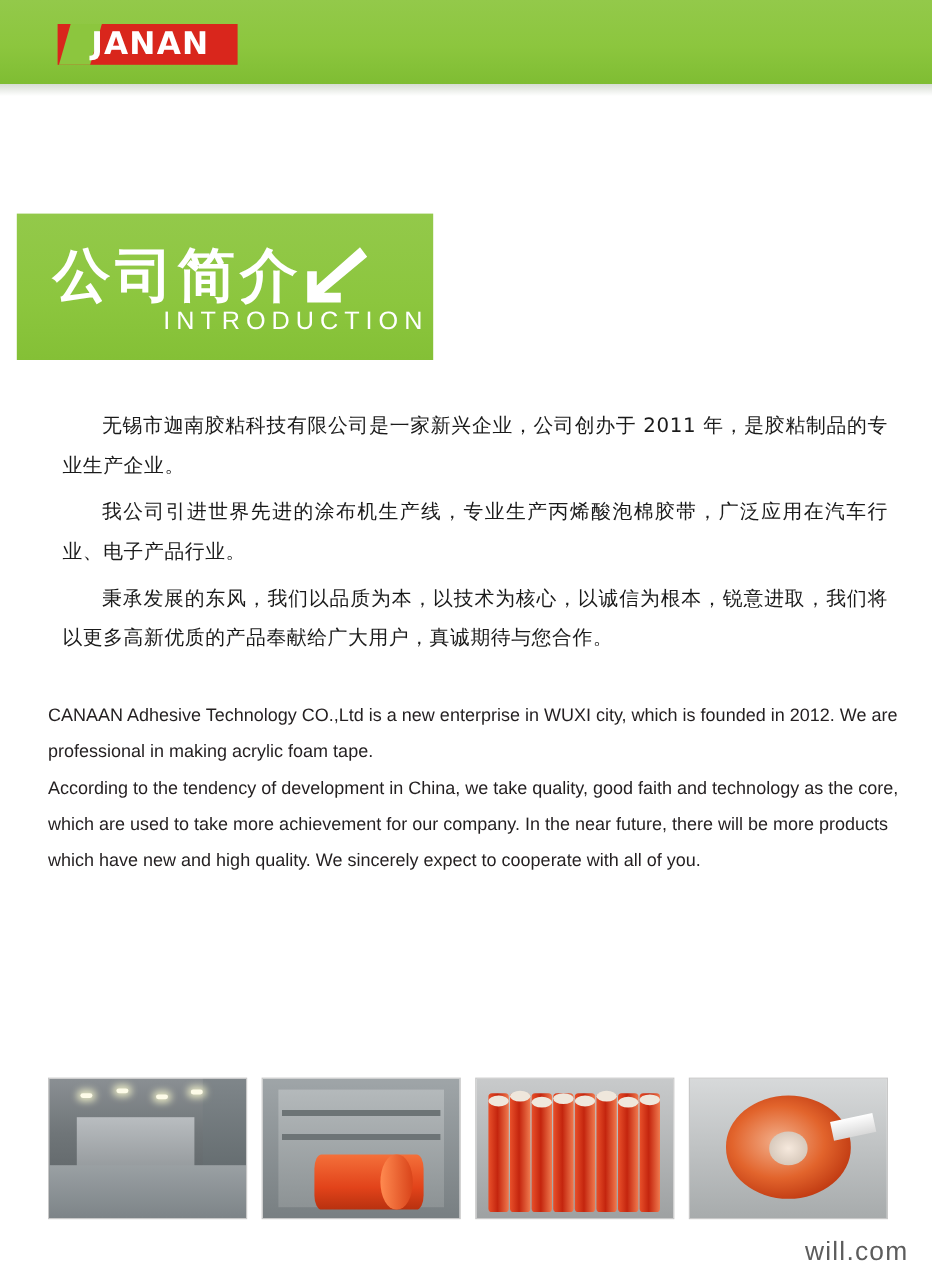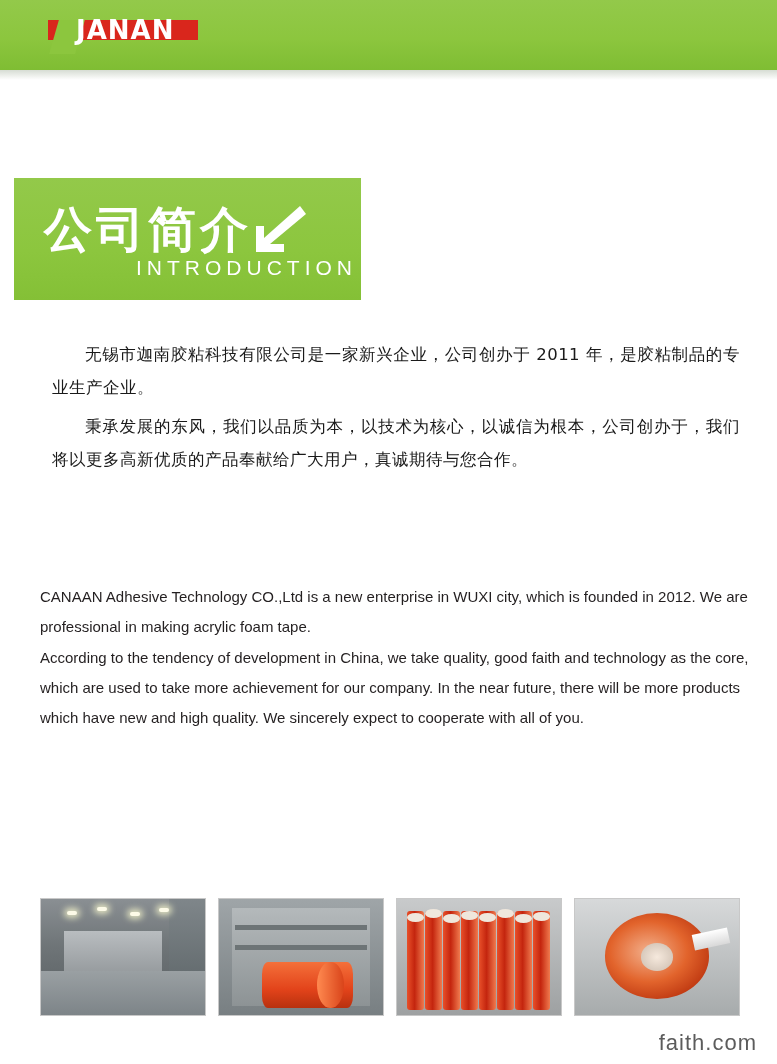--- a/index.html
+++ b/index.html
@@ -23,21 +23,21 @@
     width: 777px;
     height: 70px;
     background: #8dc63f;
     background: linear-gradient(180deg, #93c94a 0%, #8cc63e 55%, #7fbd33 100%);
   }
   .logo-box {
     position: absolute;
     top: 20px;
     left: 48px;
     width: 150px;
-    height: 20px;
+    height: 34px;
     background: #d9261c;
     display: flex;
     align-items: center;
   }
   .logo-slash {
     position: absolute;
     left: 6px;
     top: 0;
     width: 26px;
     height: 34px;
@@ -246,21 +246,22 @@
 <div class="title-banner">
   <div class="title-cn">公司简介</div>
   <svg class="title-arrow" viewBox="0 0 52 50">
     <polygon points="46,2 52,10 16,40 30,40 30,48 2,48 2,22 10,22 10,34" fill="#ffffff"></polygon>
   </svg>
   <div class="title-en">INTRODUCTION</div>
 </div>
 
 <div class="cn-body">
   <p class="cn-p">无锡市迦南胶粘科技有限公司是一家新兴企业，公司创办于 2011 年，是胶粘制品的专业生产企业。</p>
-  <p class="cn-p">秉承发展的东风，我们以品质为本，以技术为核心，以诚信为根本，公司创办于，我们将以更多高新优质的产品奉献给广大用户，真诚期待与您合作。</p>
+  <p class="cn-p">我公司引进世界先进的涂布机生产线，专业生产丙烯酸泡棉胶带，广泛应用在汽车行业、电子产品行业。</p>
+  <p class="cn-p">秉承发展的东风，我们以品质为本，以技术为核心，以诚信为根本，锐意进取，我们将以更多高新优质的产品奉献给广大用户，真诚期待与您合作。</p>
 </div>
 
 <div class="en-body">
   <p class="en-p">CANAAN Adhesive Technology CO.,Ltd is a new enterprise in WUXI city, which is founded in 2012. We are professional in making acrylic foam tape.</p>
   <p class="en-p">According to the tendency of development in China, we take quality, good faith and technology as the core, which are used to take more achievement for our company. In the near future, there will be more products which have new and high quality. We sincerely expect to cooperate with all of you.</p>
 </div>
 
 <div class="photos">
 
   <div class="photo ph1">
@@ -301,13 +302,13 @@
   </div>
 
   <div class="photo ph4">
     <div class="tape"></div>
     <div class="hole"></div>
     <div class="strip"></div>
   </div>
 
 </div>
 
-<div class="watermark">faith.com</div>
+<div class="watermark">will.com</div>
 
 </body></html>

